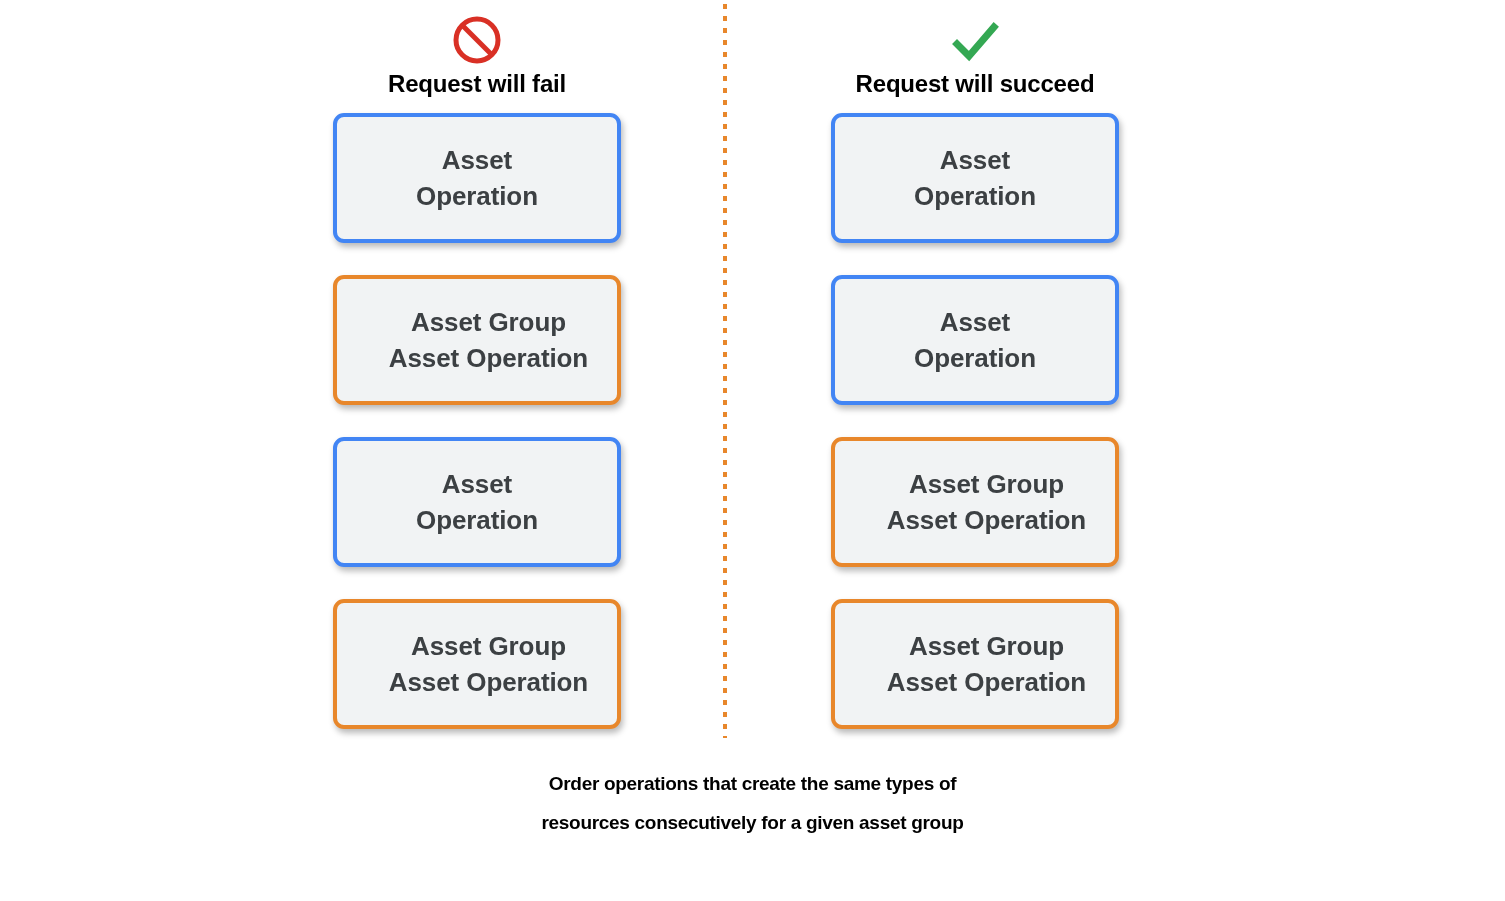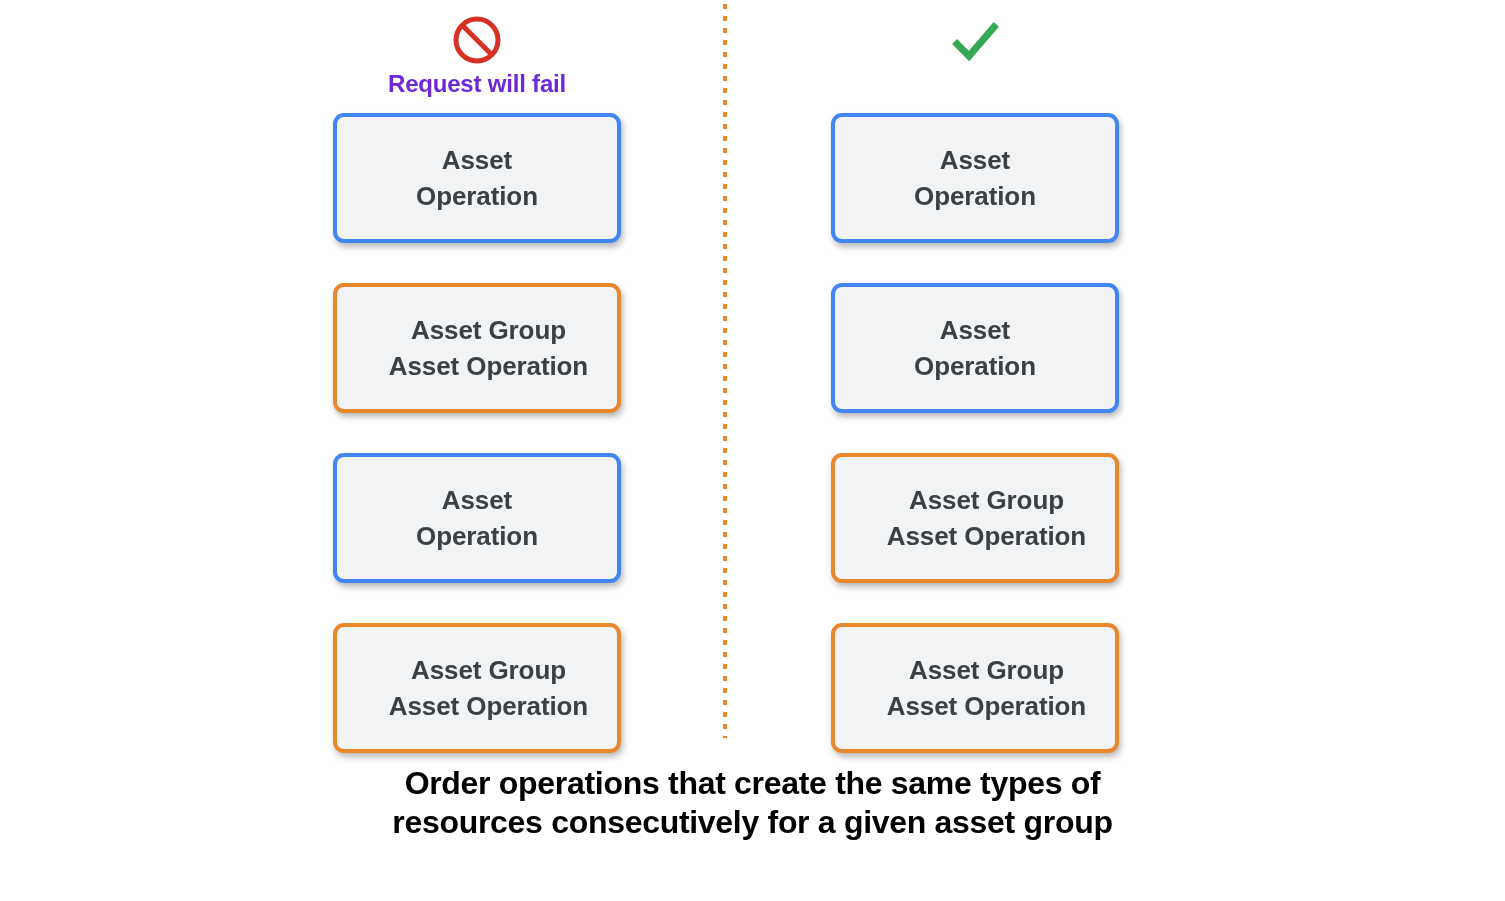--- a/index.html
+++ b/index.html
@@ -54,38 +54,38 @@
   }
   .status-icon {
     display: block;
     margin: 0 auto 4px auto;
     width: 52px;
     height: 52px;
   }
   .col-header-label {
     font-size: 24px;
     font-weight: bold;
-    color: #6d28d9;
+    color: #000000;
     letter-spacing: -0.2px;
     line-height: 28px;
     white-space: nowrap;
   }
 
   
   .boxes {
     position: absolute;
     top: 113px;
     left: 16px;
     width: 288px;
   }
   .op-box {
     box-sizing: border-box;
     width: 288px;
     height: 130px;
-    margin-bottom: 40px;
+    margin-bottom: 32px;
     background: #F1F3F4;
     border: 4px solid #4285F4;
     border-radius: 11px;
     box-shadow: 2px 4px 6px rgba(0,0,0,0.28);
     display: flex;
     align-items: center;
     justify-content: center;
     text-align: center;
   }
   .op-box.blue   { border-color: #4285F4; }
@@ -101,21 +101,21 @@
     white-space: pre-line;
   }
 
   
   .caption {
     position: absolute;
     left: 0;
     top: 764px;
     width: 1505px;
     text-align: center;
-    font-size: 32px;
+    font-size: 19px;
     font-weight: bold;
     color: #000000;
     line-height: 39px;
     letter-spacing: -0.3px;
     white-space: pre-line;
   }
 </style>
 </head>
 <body>
 
@@ -150,20 +150,21 @@
 Asset Operation</span>
         </div>
     </div>
   </div>
 
   <div class="column right">
     <div class="col-header">
       <svg class="status-icon" viewBox="0 0 52 52" aria-hidden="true">
         <polyline points="8,30 20,42 45,13" fill="none" stroke="#34A853" stroke-width="7" stroke-linecap="square" stroke-linejoin="miter"></polyline>
       </svg>
+      <div class="col-header-label">Request will succeed</div>
     </div>
 
     <div class="boxes">
       <div class="op-box blue">
           <span class="op-box-text">Asset
 Operation</span>
         </div>
       <div class="op-box blue">
           <span class="op-box-text">Asset
 Operation</span>

